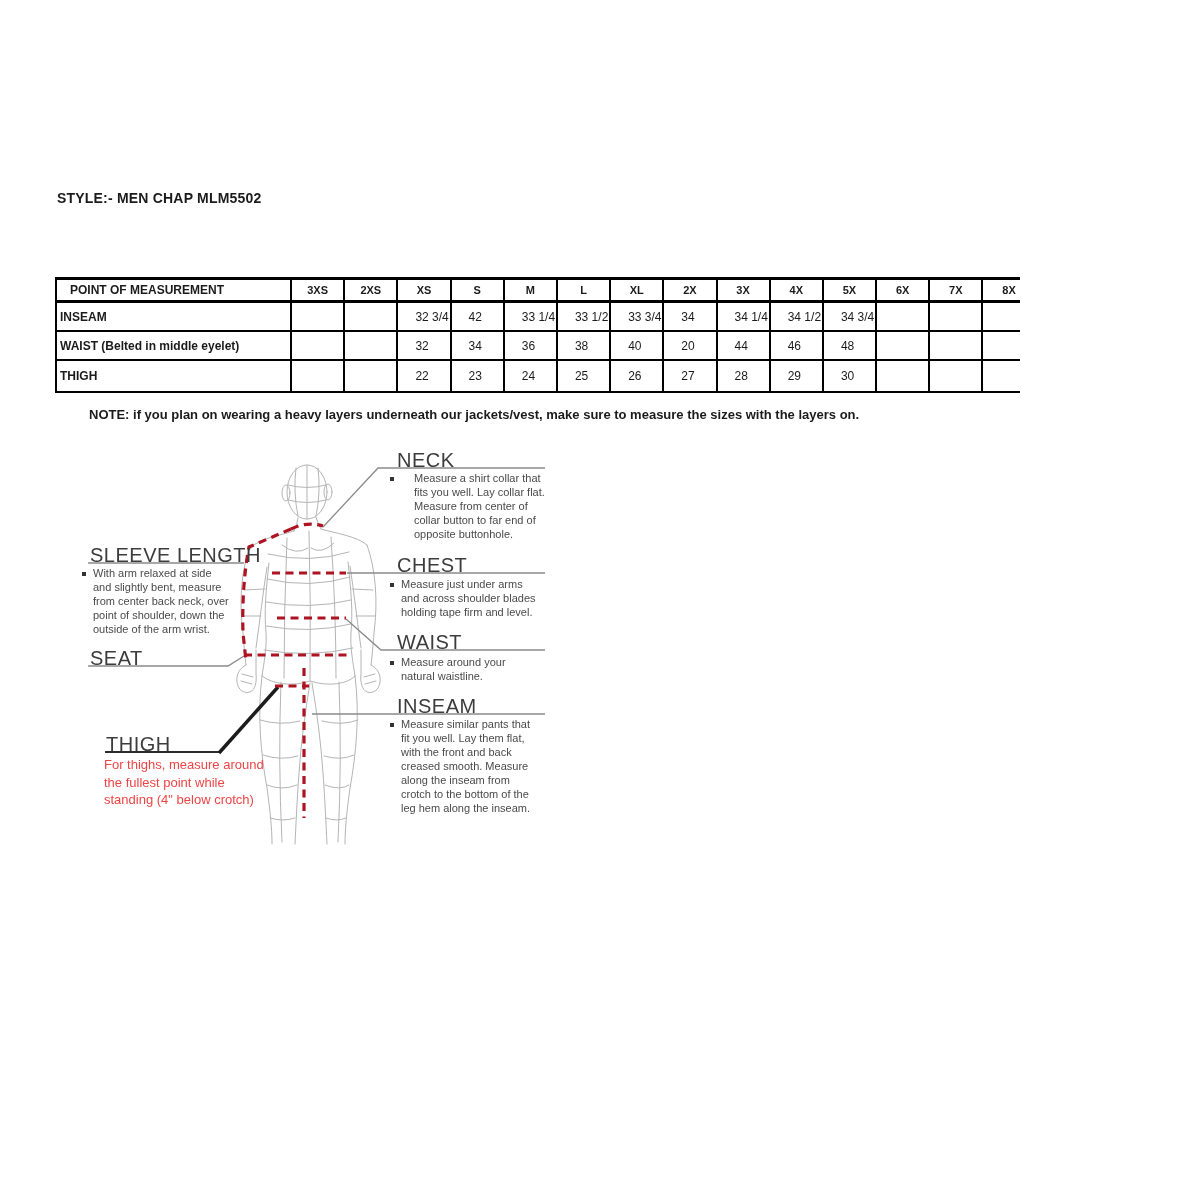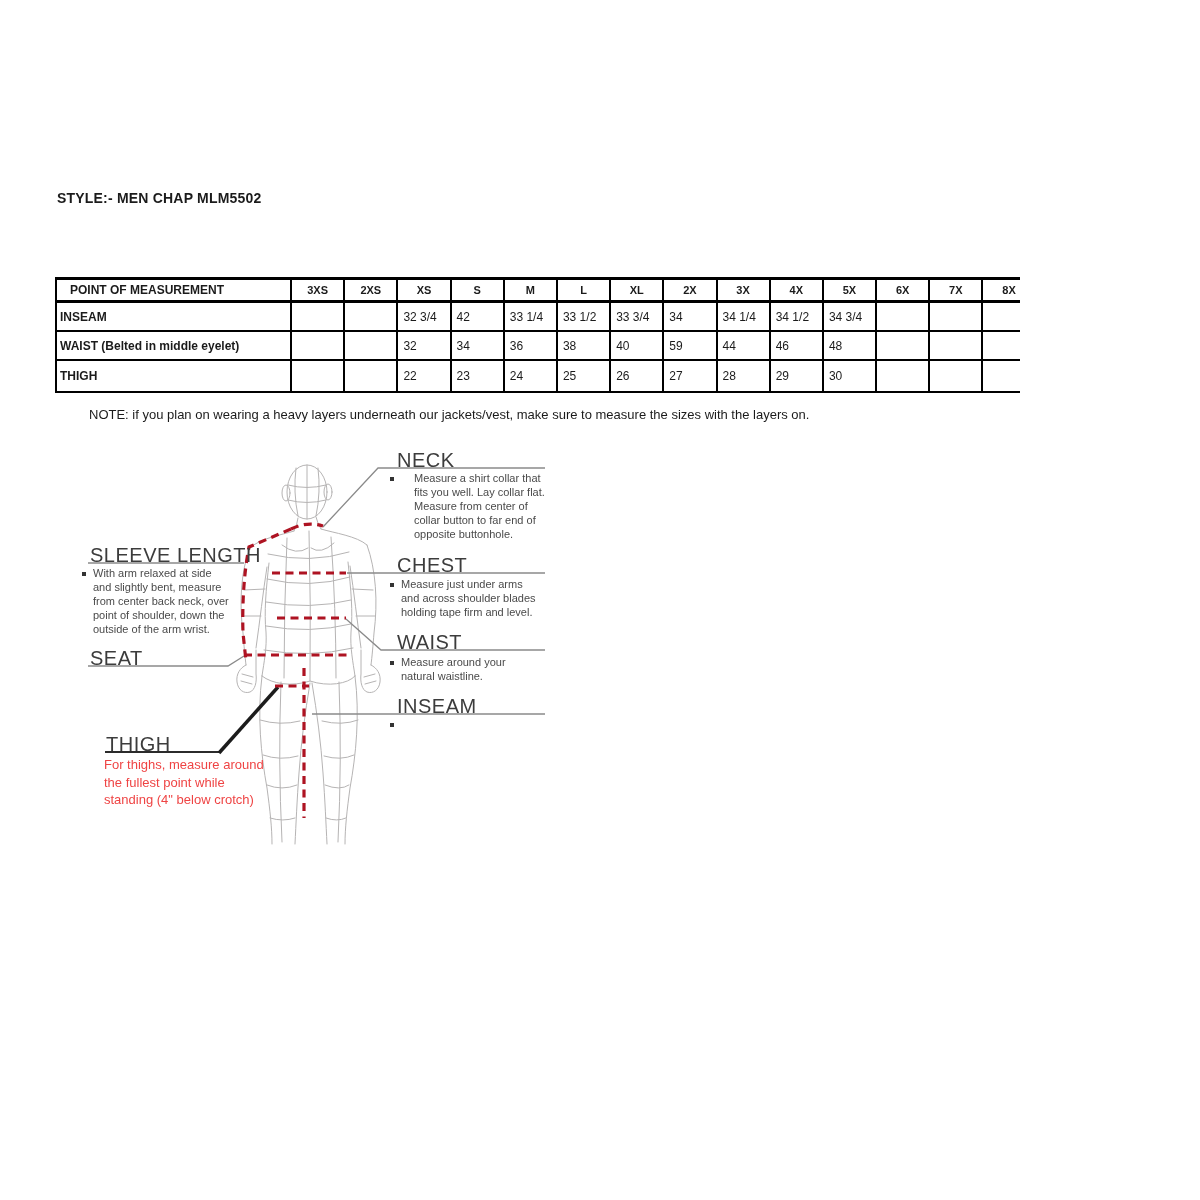--- a/index.html
+++ b/index.html
@@ -2,31 +2,31 @@
 <html style="--red: #ae1322; --wire: #b6b4b4; --leader: #8a8a8a; --thigh-leader: #1c1c1c;"><head>
 <meta charset="utf-8">
 <style>
   html,body{margin:0;padding:0;background:#fff;}
   .page{
     position:relative; width:1020px; height:1200px; background:#ffffff;
     font-family:"Liberation Sans", sans-serif; color:#1b1b1b; overflow:hidden;
   }
   
   .doc-title{position:absolute; left:57px; top:190px; font-size:14px; font-weight:bold; letter-spacing:.2px;}
-  .doc-note{position:absolute; left:57px; top:407px; font-size:13px; font-weight:normal;padding-left:32px;}
+  .doc-note{position:absolute; left:57px; top:407px; font-size:13px; font-weight:bold;padding-left:32px;}
 
   
   table.size-table{
     position:absolute; left:55px; top:277px; width:1086px;
     table-layout:fixed; border-collapse:collapse; background:#fff;
   }
   .size-table th,.size-table td{border:2px solid #000; overflow:hidden; white-space:nowrap; padding:0;}
   .size-table thead th{font-size:11px; font-weight:bold; text-align:center; height:20px; border-bottom:3px solid #000; border-top:3px solid #000;}
   .size-table thead th:first-child{text-align:left; padding-left:13px; font-size:12px;}
-  .size-table tbody td{font-size:12px; font-weight:normal; text-align:left; padding-left:5px; vertical-align:middle;}
+  .size-table tbody td{font-size:12px; font-weight:normal; text-align:left; padding-left:17px; vertical-align:middle;}
   .size-table tbody td:first-child{font-weight:bold; padding-left:3px;}
   .size-table tbody tr:nth-child(1) td,
   .size-table tbody tr:nth-child(2) td{height:27px;}
   .size-table tbody tr:nth-child(3) td{height:30px;}
 
   
   .diagram-svg{position:absolute; left:60px; top:430px;}
   .dg-heading{
     position:absolute; font-size:20px; font-weight:400; color:#3c3c3c;
     letter-spacing:.5px; white-space:nowrap;
@@ -106,21 +106,21 @@
         </tr>
         <tr>
           <td>WAIST (Belted in middle eyelet)</td>
           <td></td>
           <td></td>
           <td>32</td>
           <td>34</td>
           <td>36</td>
           <td>38</td>
           <td>40</td>
-          <td>59</td>
+          <td>20</td>
           <td>44</td>
           <td>46</td>
           <td>48</td>
           <td></td>
           <td></td>
           <td></td>
           <td></td>
           <td></td>
         </tr>
         <tr>
@@ -247,20 +247,27 @@
 and across shoulder blades
 holding tape firm and level.</div>
   </div>
   <div class="dg-item" style="left:390px; top:644px; width:170px;margin-top:12px;">
     <span class="sq-bullet"></span>
     <div class="dg-text">Measure around your
 natural waistline.</div>
   </div>
   <div class="dg-item" style="left:390px; top:718px; width:175px;">
     <span class="sq-bullet"></span>
+    <div class="dg-text">Measure similar pants that
+fit you well. Lay them flat,
+with the front and back
+creased smooth. Measure
+along the inseam from
+crotch to the bottom of the
+leg hem along the inseam.</div>
   </div>
   <div class="dg-item" style="left:82px; top:567px; width:185px;">
     <span class="sq-bullet"></span>
     <div class="dg-text">With arm relaxed at side
 and slightly bent, measure
 from center back neck, over
 point of shoulder, down the
 outside of the arm wrist.</div>
   </div>
   <div class="dg-item" style="left:104px; top:756px; width:180px;">

